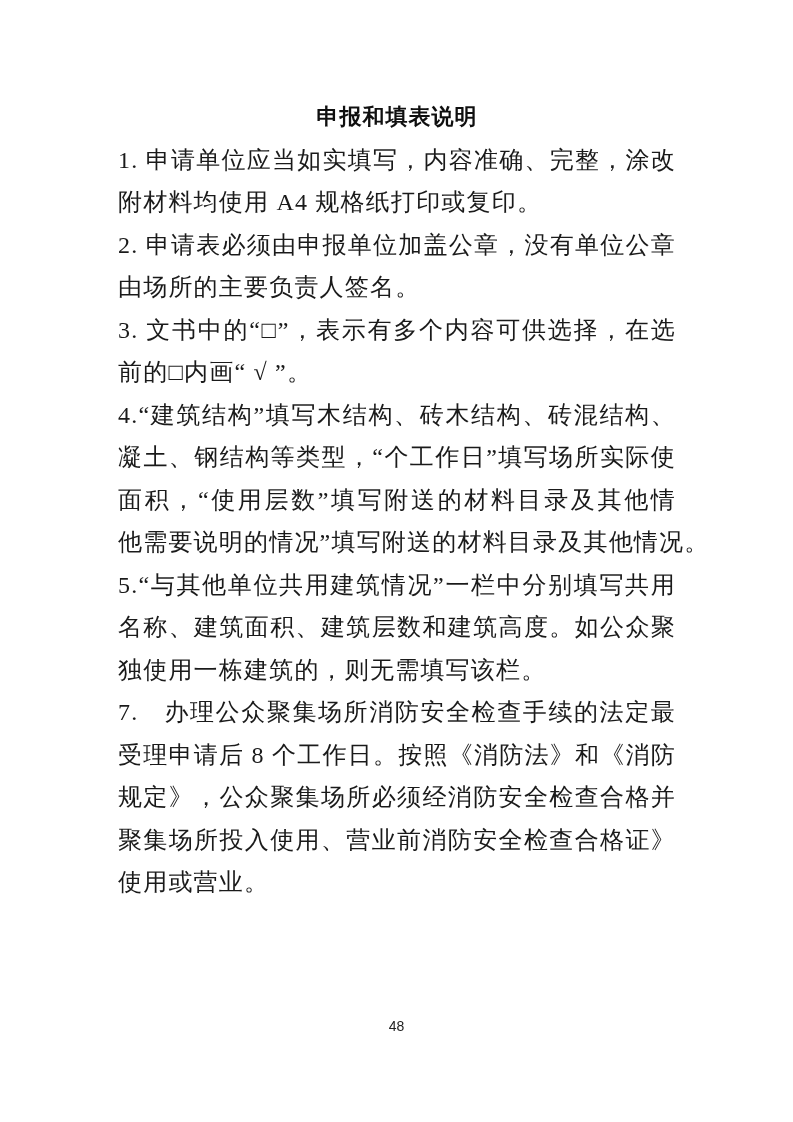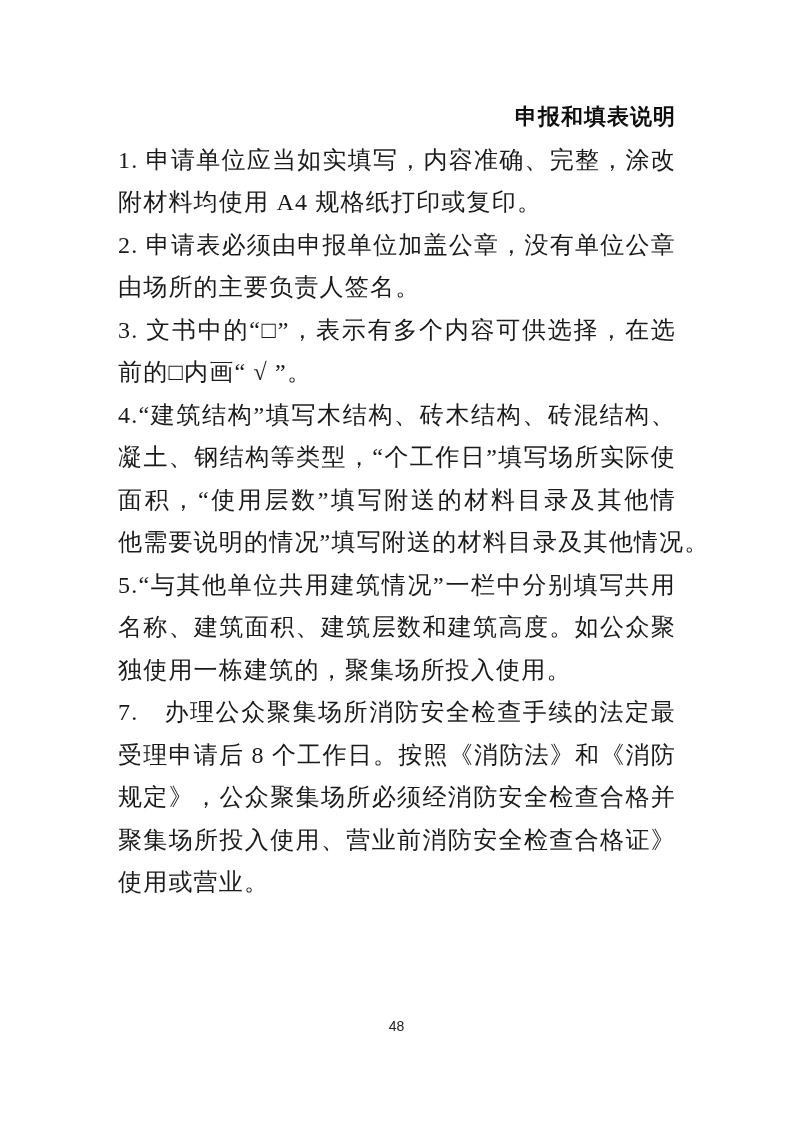--- a/index.html
+++ b/index.html
@@ -16,21 +16,21 @@
     font-family: "Liberation Serif", "DejaVu Serif", serif;
     overflow: hidden;
   }
   .content {
     position: absolute;
     left: 118px;
     top: 96px;
     width: 558px;
   }
   .doc-title {
-    text-align: right;
+    text-align: center;
     font-family: "Liberation Sans", "DejaVu Sans", sans-serif;
     font-weight: bold;
     font-size: 22px;
     line-height: 42.5px;
     height: 42.5px;
     letter-spacing: 1px;
     color: #0f0f0f;
   }
   .doc-line {
     font-size: 24px;
@@ -75,21 +75,21 @@
     <div class="doc-line stretch">3.  文书中的“□”，表示有多个内容可供选择，在选中内容</div>
     <div class="doc-line">前的□内画“ √ ”。</div>
 
     <div class="doc-line stretch">4.“建筑结构”填写木结构、砖木结构、砖混结构、钢筋混</div>
     <div class="doc-line stretch">凝土、钢结构等类型，“个工作日”填写场所实际使用的建筑</div>
     <div class="doc-line stretch">面积，“使用层数”填写附送的材料目录及其他情况，“其</div>
     <div class="doc-line">他需要说明的情况”填写附送的材料目录及其他情况。</div>
 
     <div class="doc-line stretch">5.“与其他单位共用建筑情况”一栏中分别填写共用建筑的</div>
     <div class="doc-line stretch">名称、建筑面积、建筑层数和建筑高度。如公众聚集场所单</div>
-    <div class="doc-line">独使用一栋建筑的，聚集场所投入使用。</div>
+    <div class="doc-line">独使用一栋建筑的，则无需填写该栏。</div>
 
     <div class="doc-line stretch">7.　办理公众聚集场所消防安全检查手续的法定最长时限为</div>
     <div class="doc-line stretch">受理申请后 8 个工作日。按照《消防法》和《消防监督检查</div>
     <div class="doc-line stretch">规定》，公众聚集场所必须经消防安全检查合格并取得《公众</div>
     <div class="doc-line stretch">聚集场所投入使用、营业前消防安全检查合格证》后，方可</div>
     <div class="doc-line">使用或营业。</div>
 
   </div>
 
   <div class="page-number">48</div>

